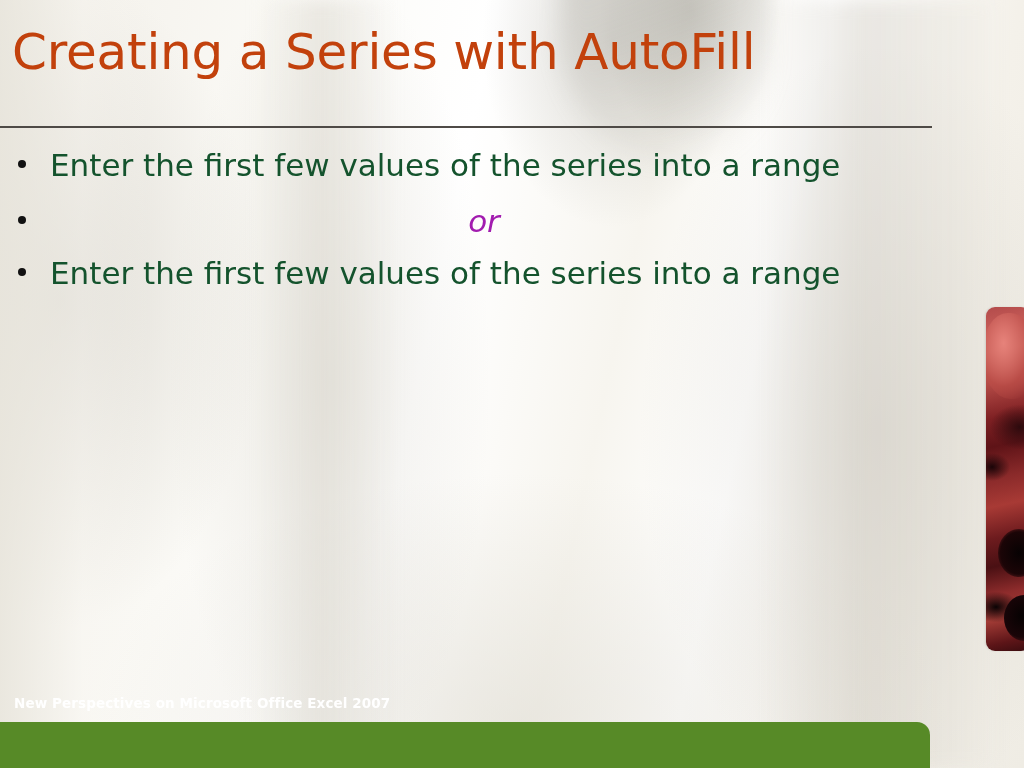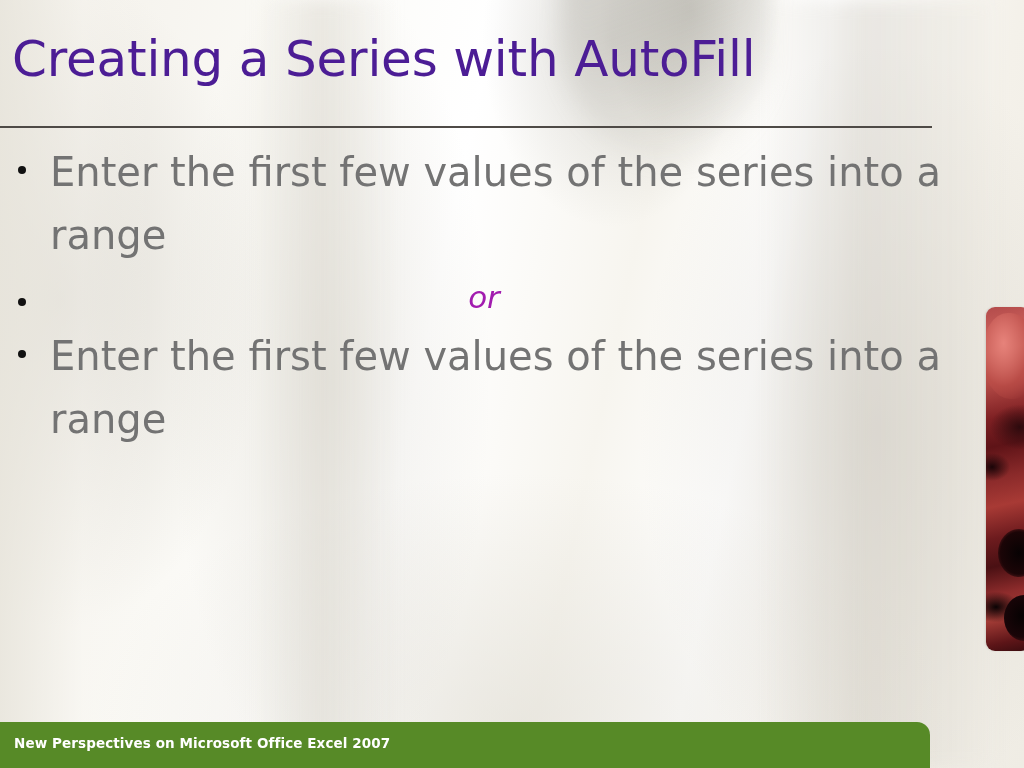--- a/index.html
+++ b/index.html
@@ -61,26 +61,26 @@
     width: 210px; height: 230px;
     border-radius: 0 0 50% 60%;
     background: linear-gradient(160deg, rgba(166,163,154,0.38), rgba(210,207,198,0.05));
     filter: blur(11px);
   }
 
   
   .title {
     position: absolute;
     left: 12px;
-    top: 33px;
+    top: 26px;
     width: 918px;
     font-size: 50px;
     line-height: 1.06;
     font-weight: 400;
-    color: #4c1d95;
+    color: #c2410c;
     letter-spacing: -0.2px;
     white-space: nowrap;
   }
   .title-rule {
     position: absolute;
     left: 0px;
     top: 126px;
     width: 932px;
     height: 2px;
     background: #4e4a46;
@@ -91,23 +91,23 @@
     position: absolute;
     left: 8px;
     top: 141px;
     width: 952px;
   }
 
   .bullet {
     position: relative;
     padding-left: 42px;
     margin: 0 0 7px 0;
-    font-size: 40px;
+    font-size: 31px;
     line-height: 1.565;
-    color: #737373;
+    color: #14532d;
   }
   .bullet .dot {
     position: absolute;
     left: 10px;
     top: 0.62em;
     width: 8px;
     height: 8px;
     border-radius: 50%;
     background: #111111;
   }
@@ -190,21 +190,21 @@
     left: 0;
     top: 722px;
     width: 930px;
     height: 46px;
     background: #578a27;
     border-top-right-radius: 13px;
   }
   .footer-text {
     position: absolute;
     left: 14px;
-    top: 735px;
+    top: 695px;
     font-size: 13.5px;
     font-weight: bold;
     color: #ffffff;
     letter-spacing: 0.1px;
   }
   .page-number {
     position: absolute;
     left: 1036px;
     top: 734px;
     width: 30px;

